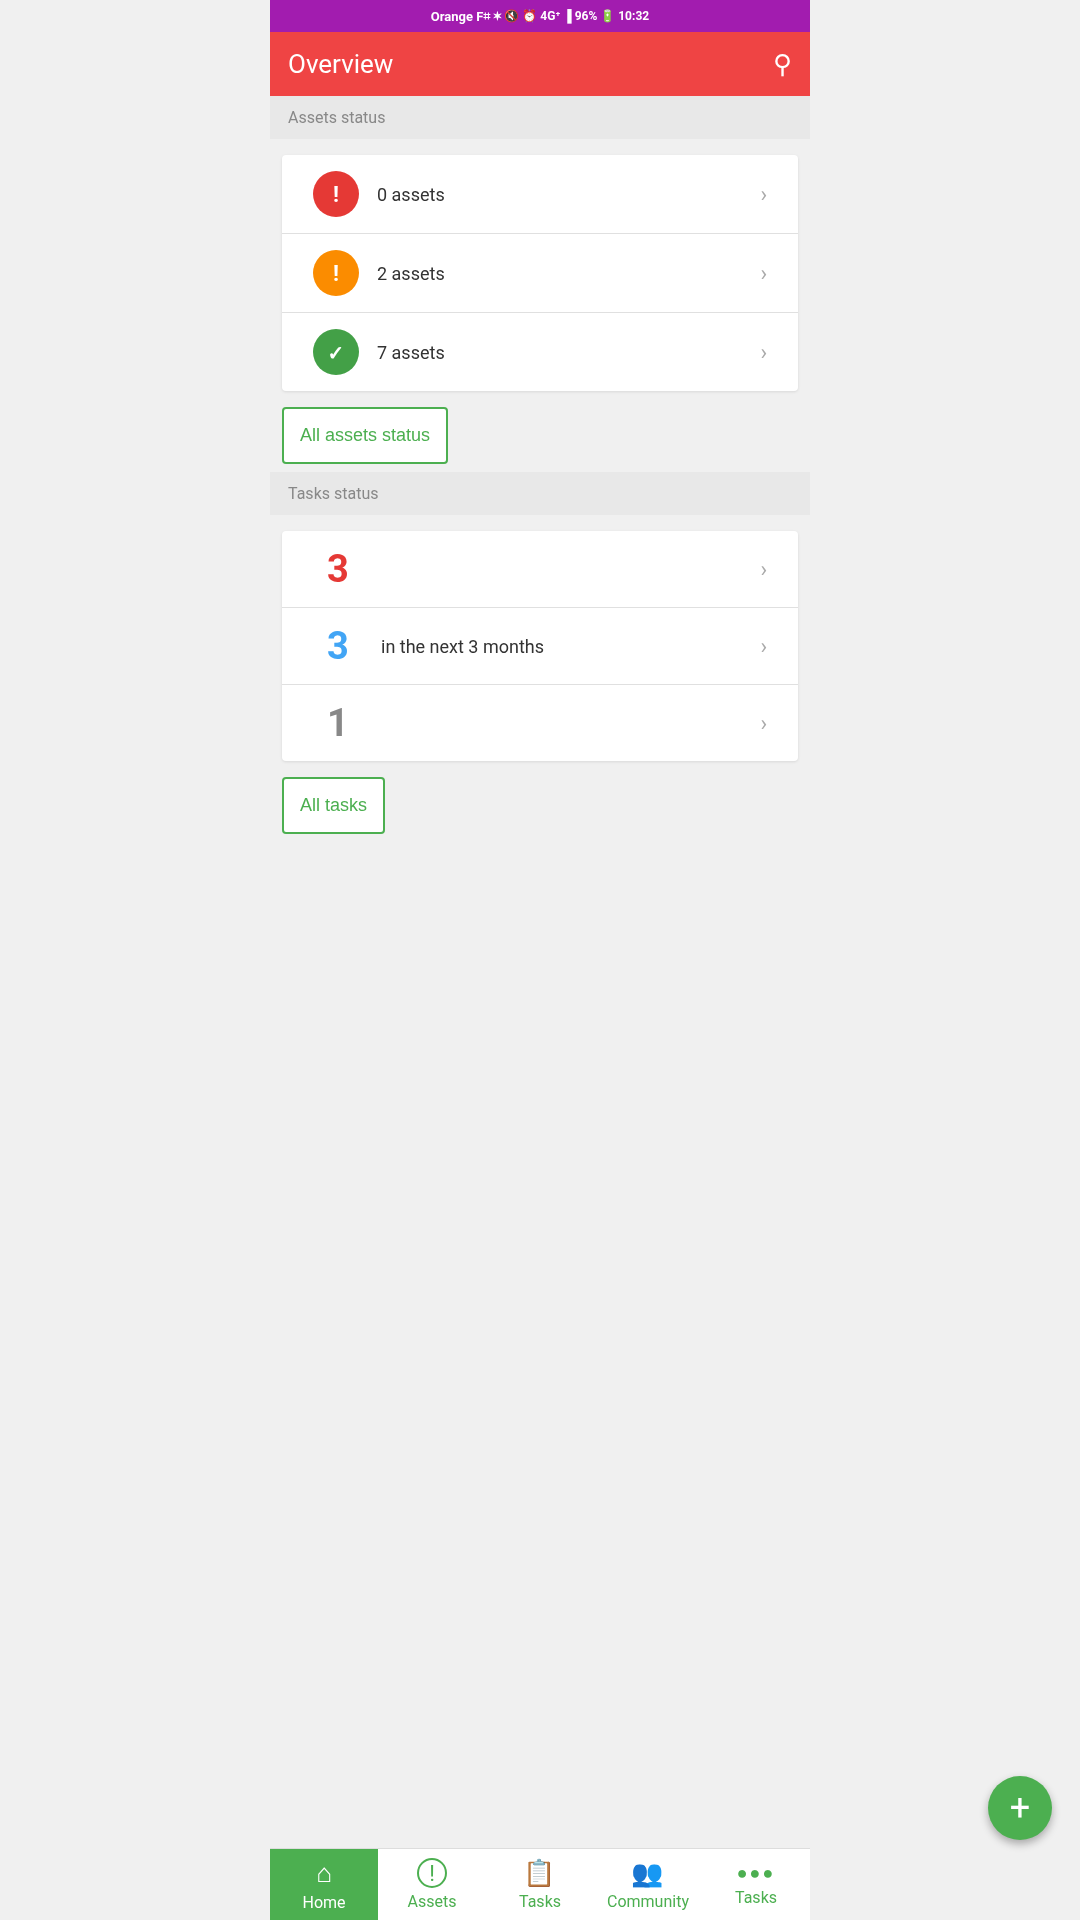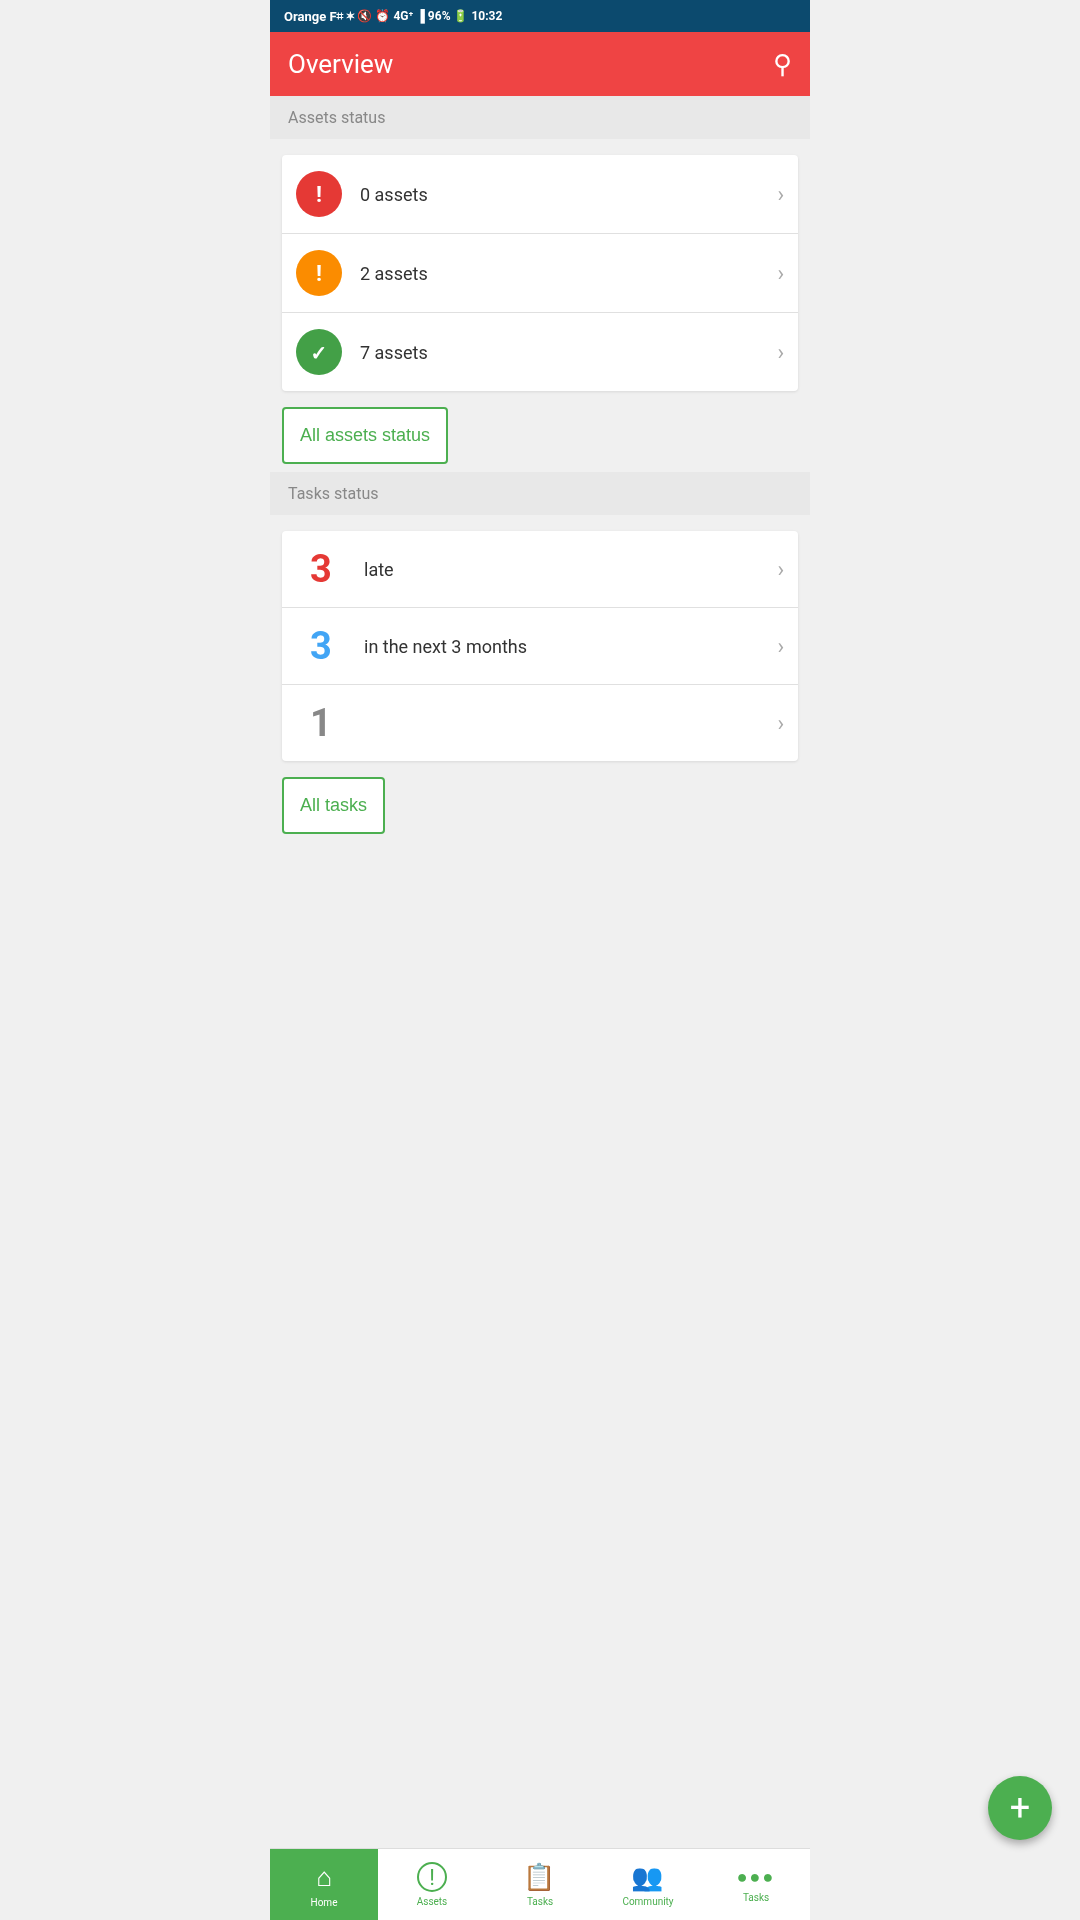--- a/index.html
+++ b/index.html
@@ -11,27 +11,27 @@
       width: 100%;
       max-width: 540px;
       margin: 0 auto;
       position: relative;
       min-height: 960px;
       overflow-x: hidden;
     }
 
     
     .status-bar {
-      background: #0c4a6e;
+      background: #a21caf;
       color: #fff;
       font-size: 13px;
       font-weight: bold;
       padding: 6px 14px;
       display: flex;
-      justify-content: flex-start;
+      justify-content: center;
       align-items: center;
       height: 32px;
     }
     .status-bar .right-icons { display: flex; align-items: center; gap: 3px; font-size: 12px; }
 
     
     .header {
       background: #ef4444;
       color: #fff;
       display: flex;
@@ -64,21 +64,21 @@
       background: #fff;
       margin: 16px 12px;
       border-radius: 4px;
       overflow: hidden;
       box-shadow: 0 1px 3px rgba(0,0,0,0.1);
     }
 
     .card-row {
       display: flex;
       align-items: center;
-      padding: 16px 14px;
+      padding: 16px 31px;
       border-bottom: 1px solid #e0e0e0;
       cursor: pointer;
       justify-content: space-between;
     }
     .card-row:last-child {
       border-bottom: none;
     }
 
     .card-row .icon-wrap {
       width: 46px;
@@ -179,21 +179,21 @@
       gap: 4px;
     }
     .nav-item.active {
       background: #4CAF50;
       color: #fff;
     }
     .nav-item .nav-icon {
       font-size: 26px;
     }
     .nav-item .nav-label {
-      font-size: 10px;
+      font-size: 16px;
     }
 
     .spacer { height: 80px; }
 
     
     .excl::before { content: '!'; font-size: 22px; font-weight: bold; }
     .check::before { content: '✓'; font-size: 20px; font-weight: bold; }
   </style>
 </head>
 <body>
@@ -242,21 +242,20 @@
 <button class="all-btn">All assets status</button>
 
 <div class="section-header">
   <span>Tasks status</span>
 </div>
 
 <div class="card">
 
   <div class="card-row">
     <span class="task-count count-red">3</span>
-    <span class="row-text">late</span>
     <span class="chevron">›</span>
   </div>
 
   <div class="card-row">
     <span class="task-count count-blue">3</span>
     <span class="row-text">in the next 3 months</span>
     <span class="chevron">›</span>
   </div>
 
   <div class="card-row">

